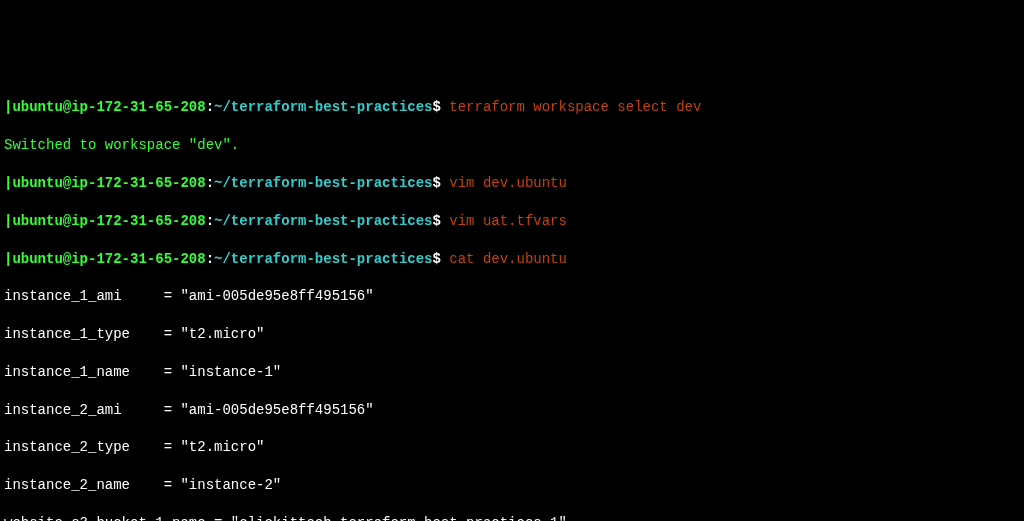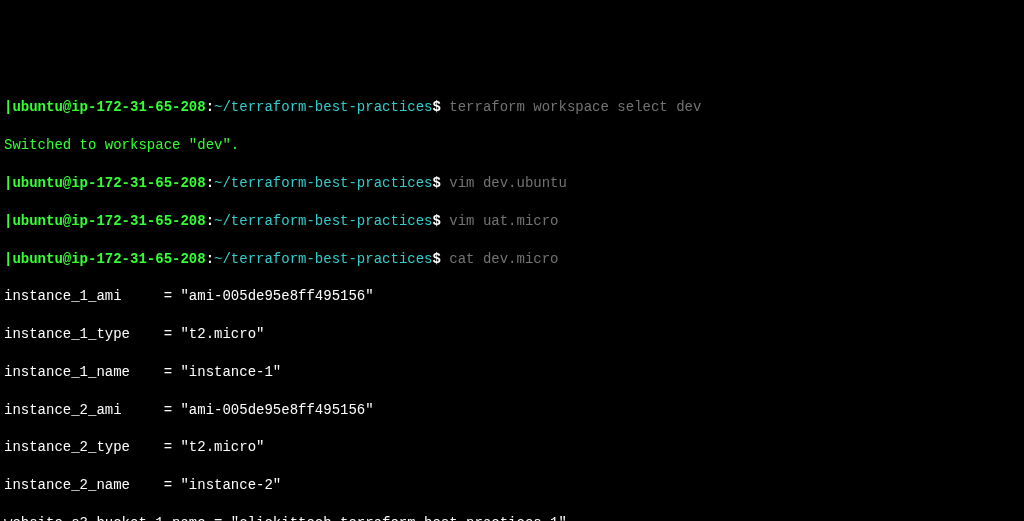--- a/index.html
+++ b/index.html
@@ -18,37 +18,37 @@
       height: 521px;
       overflow: hidden;
       white-space: pre;
     }
     .line {
       display: block;
       white-space: pre;
     }
     .user { color: #33ff33; font-weight: bold; }
     .colon { color: #ffffff; font-weight: bold; }
-    .path { color: #33cccc; font-weight: normal; }
+    .path { color: #33cccc; font-weight: bold; }
     .dollar { color: #ffffff; font-weight: bold; }
-    .cmd { color: #737373; margin-top: 10px; }
+    .cmd { color: #c2410c; margin-top: 10px; }
     .output { color: #ffffff; }
     .switched { color: #33ff33; }
   </style>
 </head>
 <body>
 
 
 
 <div>
 <span class="line"><span class="user">|</span><span class="user">ubuntu@ip-172-31-65-208</span><span class="colon">:</span><span class="path">~/terraform-best-practices</span><span class="dollar">$</span> <span class="cmd">terraform workspace select dev</span></span>
 <span class="line switched">Switched to workspace "dev".</span>
 <span class="line"><span class="user">|</span><span class="user">ubuntu@ip-172-31-65-208</span><span class="colon">:</span><span class="path">~/terraform-best-practices</span><span class="dollar">$</span> <span class="cmd">vim dev.ubuntu</span></span>
-<span class="line"><span class="user">|</span><span class="user">ubuntu@ip-172-31-65-208</span><span class="colon">:</span><span class="path">~/terraform-best-practices</span><span class="dollar">$</span> <span class="cmd">vim uat.micro</span></span>
-<span class="line"><span class="user">|</span><span class="user">ubuntu@ip-172-31-65-208</span><span class="colon">:</span><span class="path">~/terraform-best-practices</span><span class="dollar">$</span> <span class="cmd">cat dev.micro</span></span>
+<span class="line"><span class="user">|</span><span class="user">ubuntu@ip-172-31-65-208</span><span class="colon">:</span><span class="path">~/terraform-best-practices</span><span class="dollar">$</span> <span class="cmd">vim uat.tfvars</span></span>
+<span class="line"><span class="user">|</span><span class="user">ubuntu@ip-172-31-65-208</span><span class="colon">:</span><span class="path">~/terraform-best-practices</span><span class="dollar">$</span> <span class="cmd">cat dev.ubuntu</span></span>
 <span class="line output">instance_1_ami     = "ami-005de95e8ff495156"</span>
 <span class="line output">instance_1_type    = "t2.micro"</span>
 <span class="line output">instance_1_name    = "instance-1"</span>
 <span class="line output">instance_2_ami     = "ami-005de95e8ff495156"</span>
 <span class="line output">instance_2_type    = "t2.micro"</span>
 <span class="line output">instance_2_name    = "instance-2"</span>
 <span class="line output">website_s3_bucket_1_name = "clickittech-terraform-best-practices-1"</span>
 
 
 

